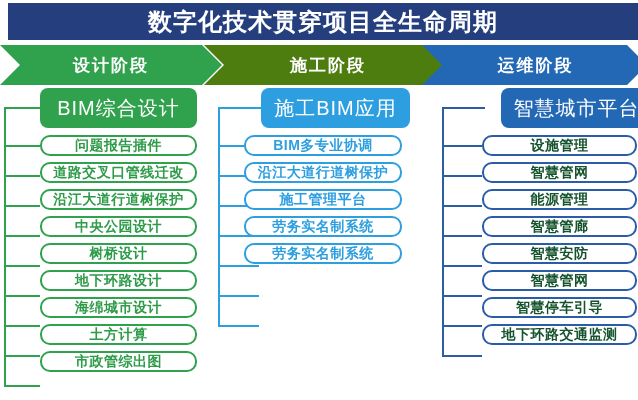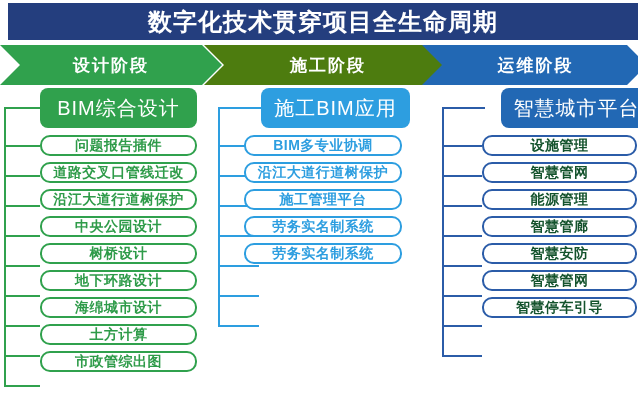--- a/index.html
+++ b/index.html
@@ -133,13 +133,14 @@
 </div>
 
 <div class="col col-ops">
   <div class="item">设施管理</div>
   <div class="item">智慧管网</div>
   <div class="item">能源管理</div>
   <div class="item">智慧管廊</div>
   <div class="item">智慧安防</div>
   <div class="item">智慧管网</div>
   <div class="item">智慧停车引导</div>
+  <div class="item">地下环路交通监测</div>
 </div>
 
 </body></html>

